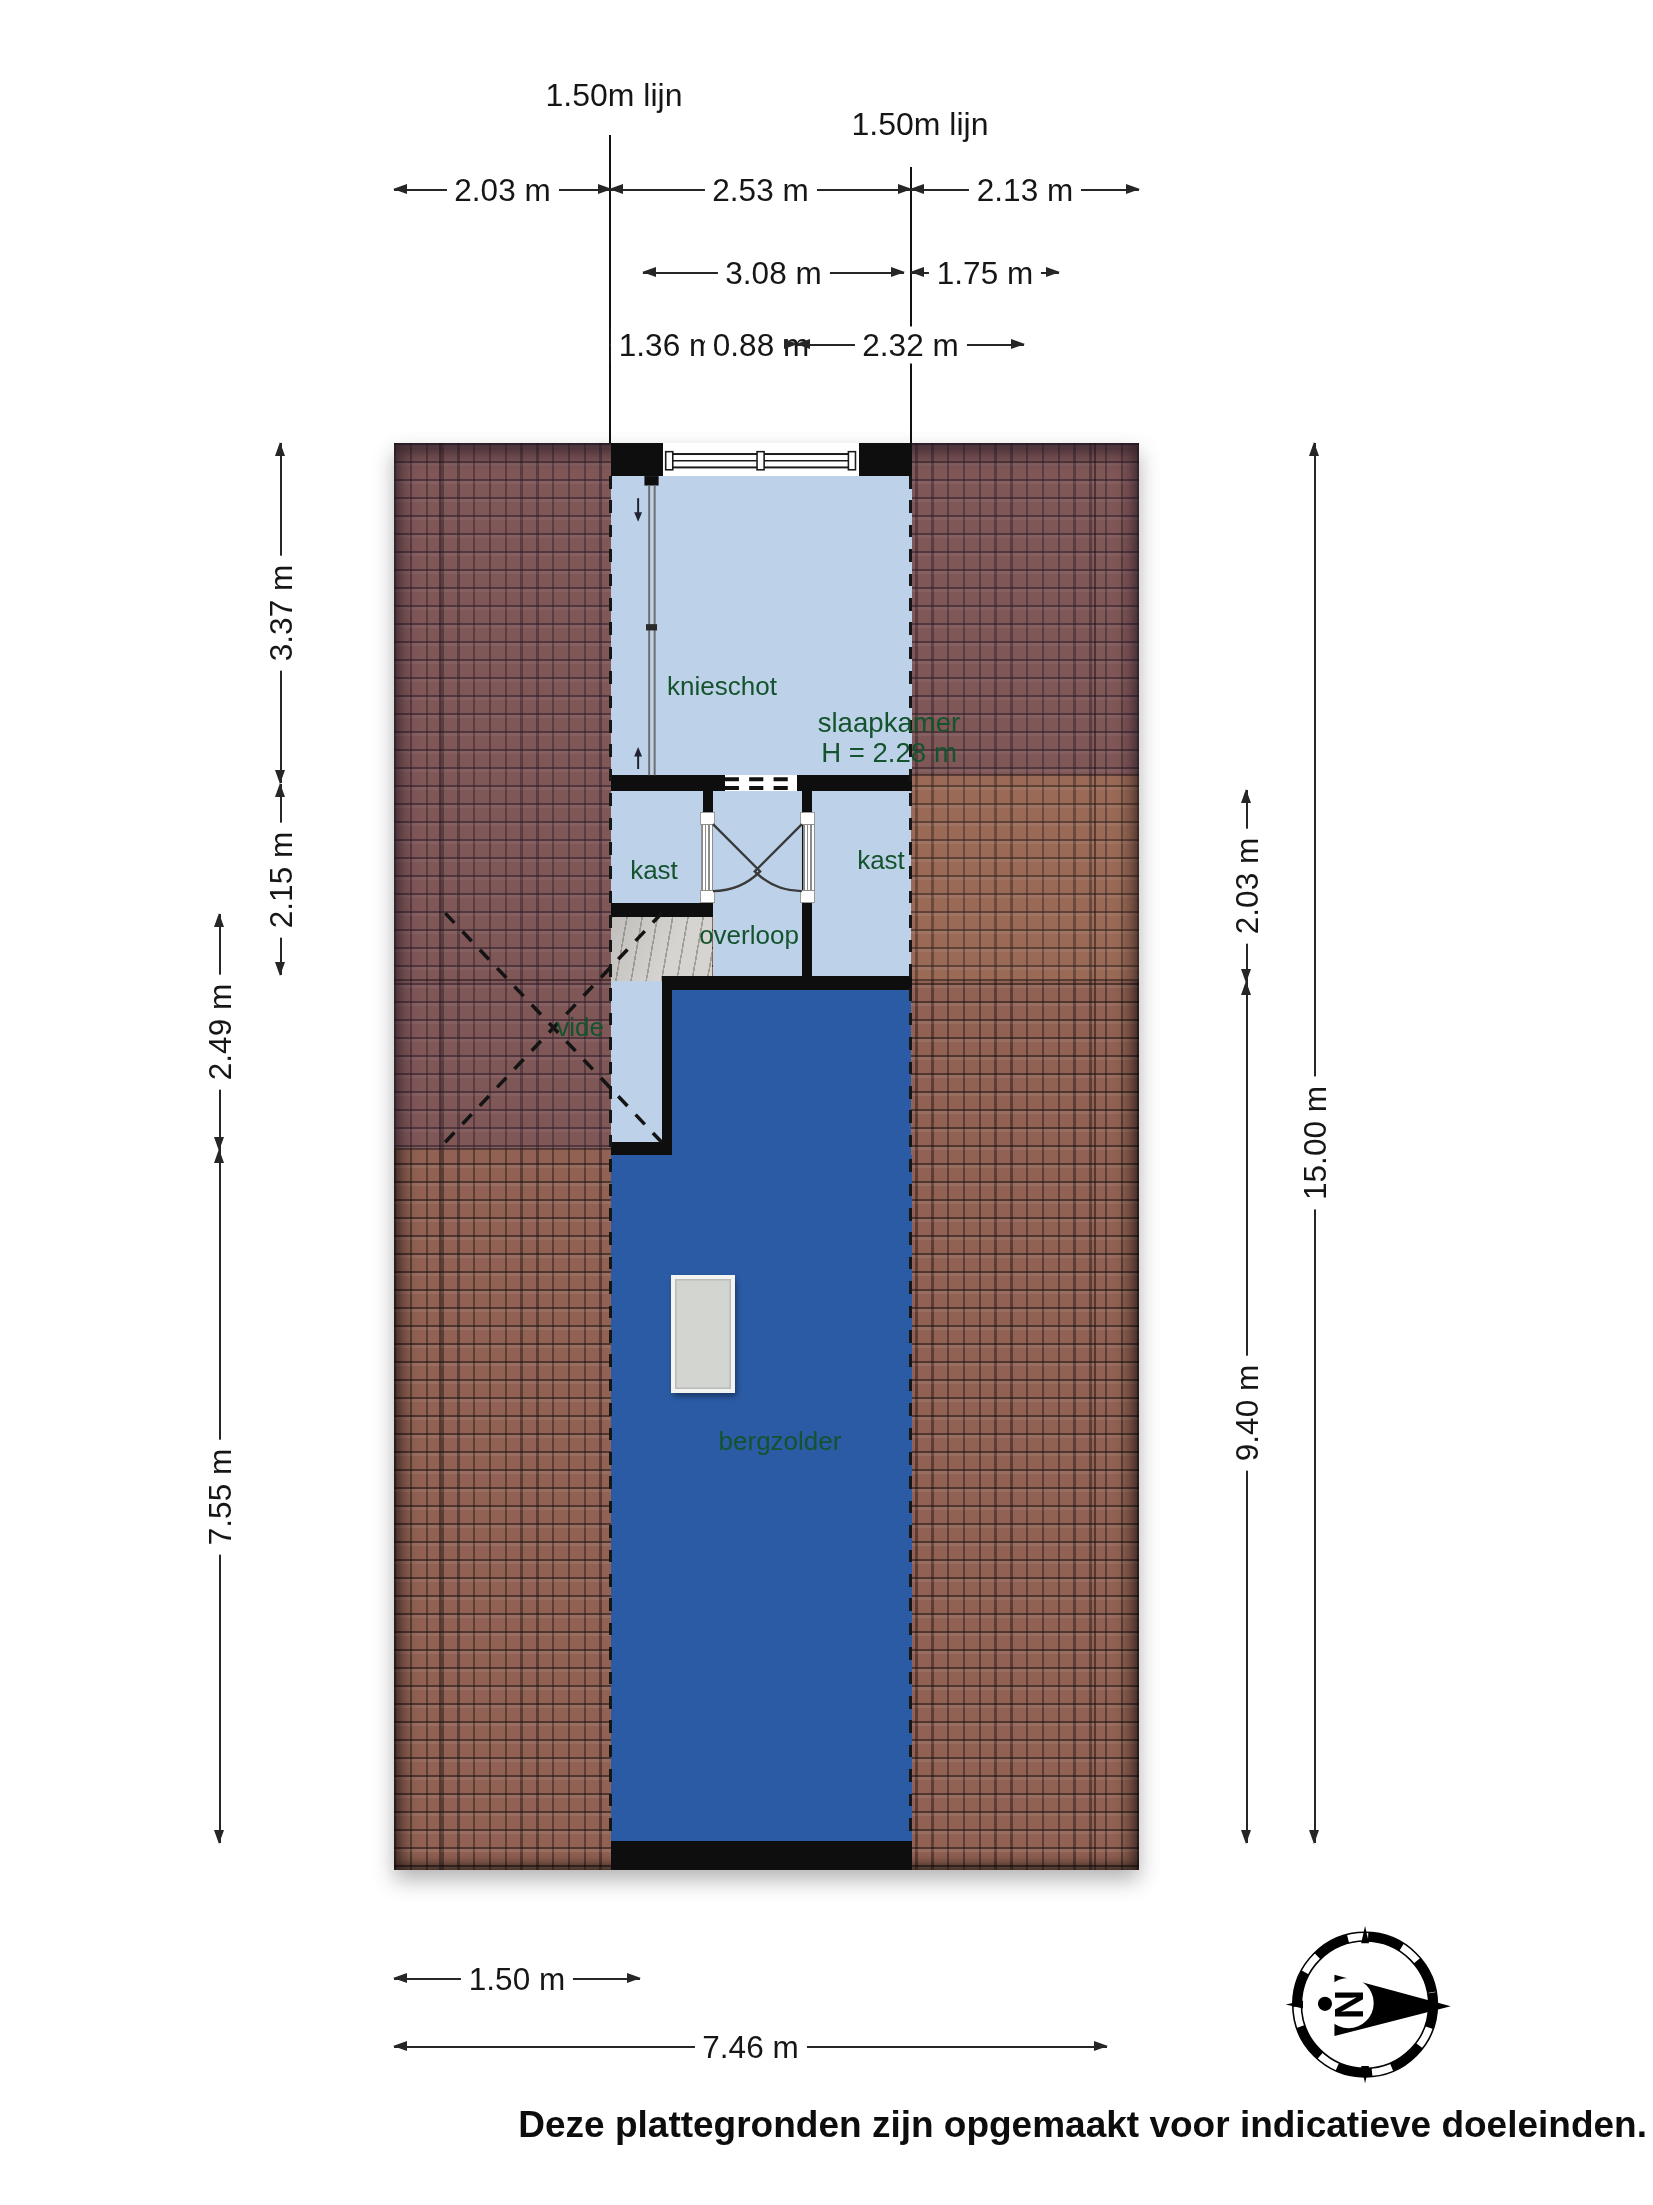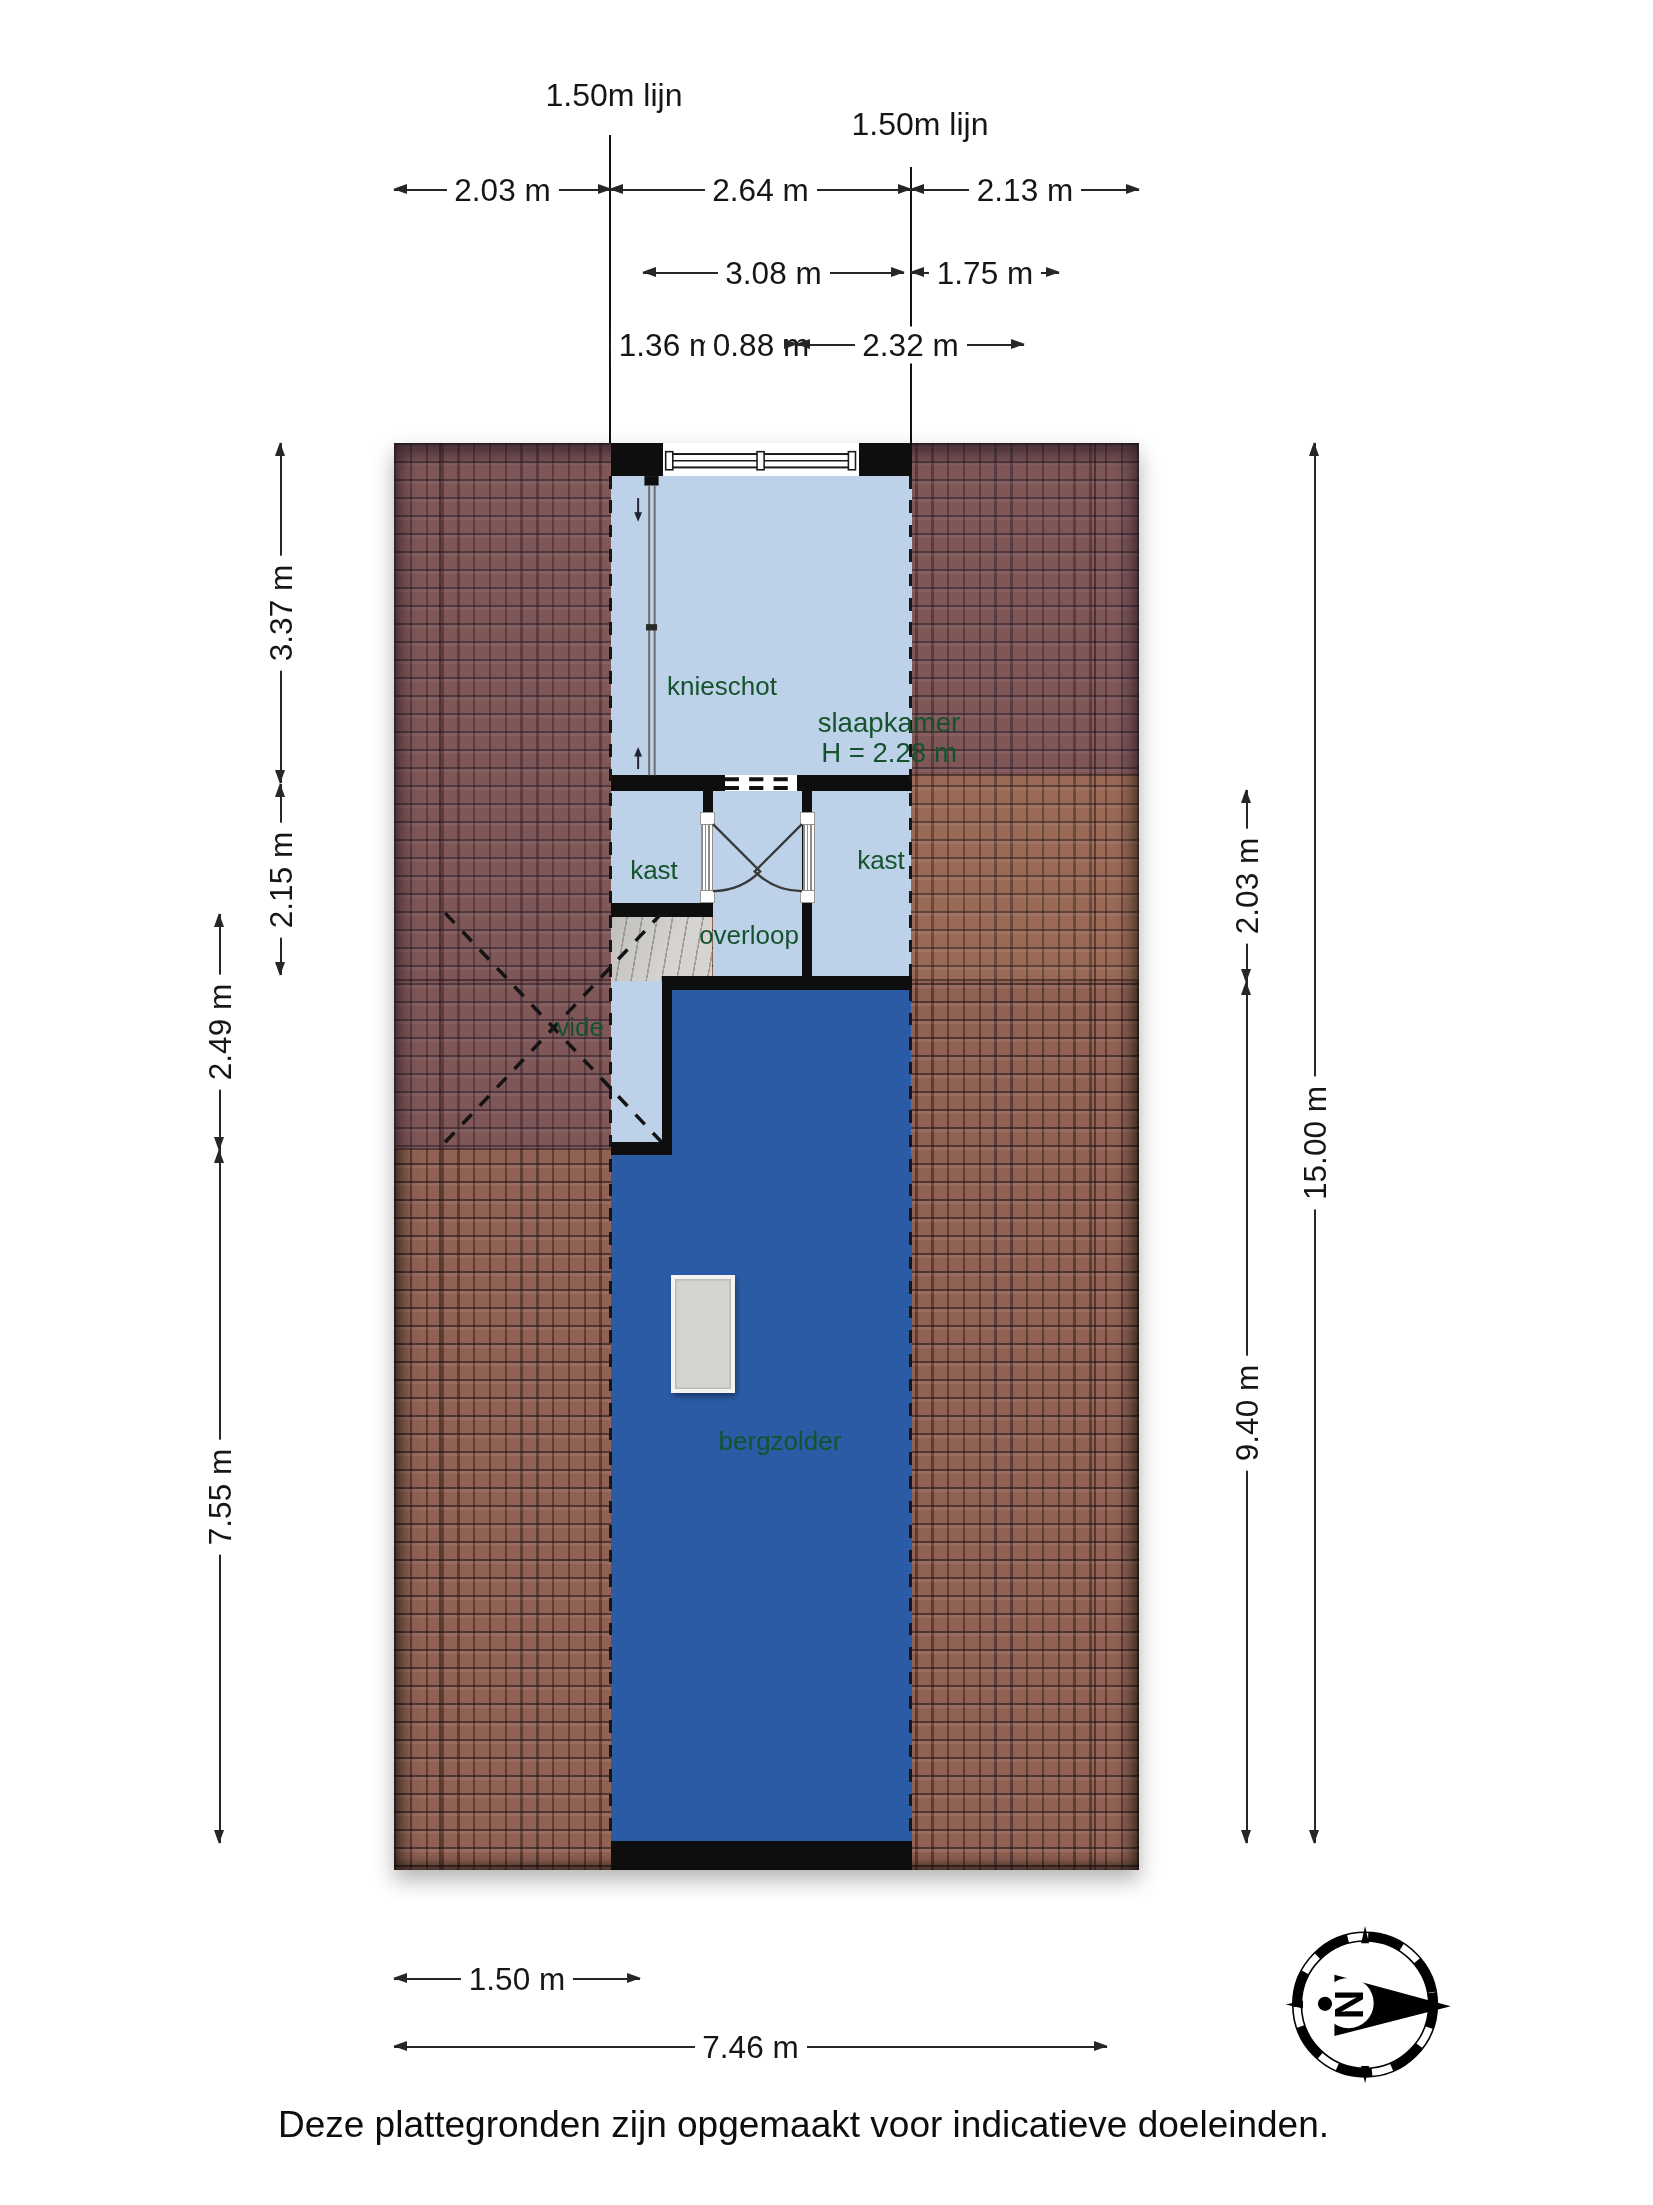--- a/index.html
+++ b/index.html
@@ -46,39 +46,39 @@
   .kneedash{position:absolute;width:3.2px;
     background:repeating-linear-gradient(180deg,#161616 0 12.6px,rgba(0,0,0,0) 12.6px 24.4px);}
   .openwhite{position:absolute;background:#fff;}
   .jamb{position:absolute;background:#fff;border:1.6px solid #9a9a98;}
   .leaf{position:absolute;background:#fff;border:1.6px solid #8f8f8d;
     background-image:repeating-linear-gradient(90deg, rgba(90,90,88,.7) 0 1.2px, rgba(0,0,0,0) 1.2px 3.2px);}
   .rlabel{position:absolute;transform:translate(-50%,-50%);font-size:26px;color:#14532d;white-space:nowrap;}
   .planSvg{position:absolute;inset:0;pointer-events:none;}
 
   
-  .footer{position:absolute;left:0;width:1607px;text-align:center;font-weight:normal;font-size:37px;line-height:49px;color:#0d0d0d;}
+  .footer{position:absolute;left:0;width:1607px;text-align:right;font-weight:bold;font-size:37px;line-height:49px;color:#0d0d0d;padding-left:40px;}
 
   .compass{position:absolute;}
 </style>
 </head>
 <body>
 
 <div class="page">
 
   <div class="toplabel" style="left:614px;top:95px;">1.50m lijn</div>
   <div class="toplabel" style="left:920px;top:124px;">1.50m lijn</div>
   <div class="guideline" style="left:609px;top:135px;height:308px;"></div>
   <div class="guideline" style="left:910px;top:167px;height:276px;"></div>
 
   <div class="dh" style="left:394px;top:189px;width:217px;">
       <span class="dl">2.03 m</span>
     </div>
   <div class="dh" style="left:610px;top:189px;width:301px;">
-      <span class="dl">2.64 m</span>
+      <span class="dl">2.53 m</span>
     </div>
   <div class="dh" style="left:911px;top:189px;width:228px;">
       <span class="dl">2.13 m</span>
     </div>
 
   <div class="dh" style="left:643px;top:272px;width:261px;">
       <span class="dl">3.08 m</span>
     </div>
   <div class="dh" style="left:911px;top:272px;width:148px;">
       <span class="dl">1.75 m</span>

